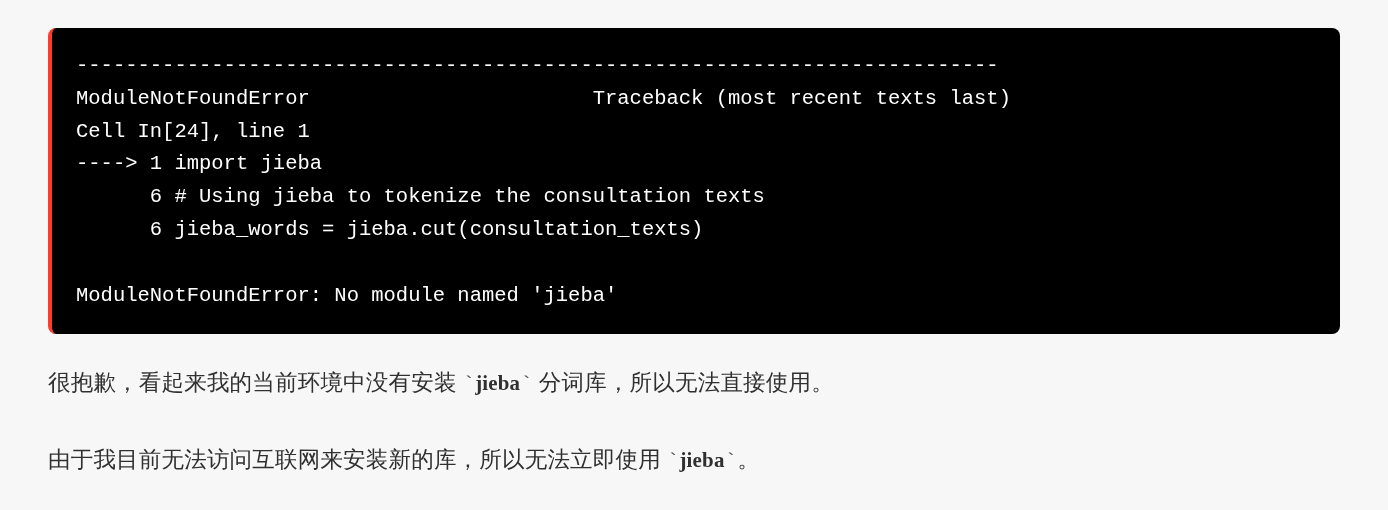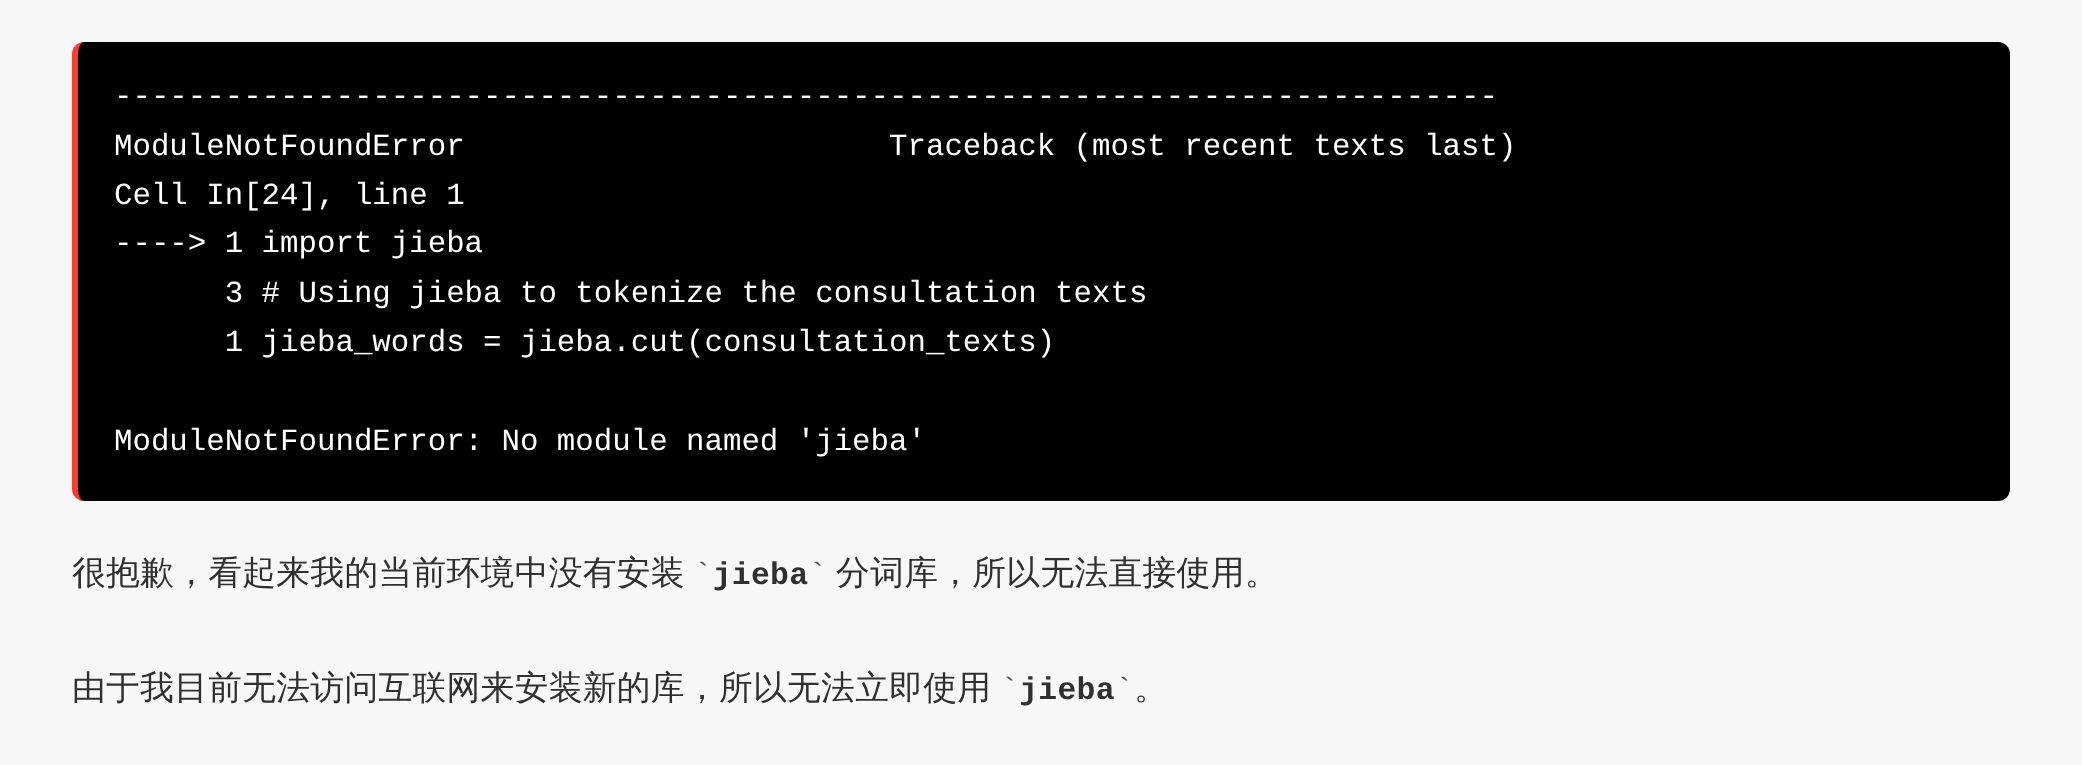--- a/index.html
+++ b/index.html
@@ -30,41 +30,41 @@
     color: #303030;
     letter-spacing: 0.2px;
   }
   .prose p {
     margin: 0 0 34px 0;
   }
   .prose p:last-child {
     margin-bottom: 0;
   }
   .prose code {
-    font-family: Liberation Mono, monospace;
+    font-family: Liberation Serif, serif;
     font-weight: 700;
     font-size: 0.93em;
     text-align: center;
   }
   .prose .tick {
     font-family: "SFMono-Regular", Consolas, "Liberation Mono", Menlo, Courier, monospace;
     font-size: 0.93em;
     color: #555;
   }
 </style>
 </head>
 <body>
 
 <div class="error-block">
 <pre><span>---------------------------------------------------------------------------</span>
 <span>ModuleNotFoundError                       Traceback (most recent texts last)</span>
 <span>Cell In[24], line 1</span>
 <span>----&gt; 1 import jieba</span>
-<span>      3 # Using jieba to tokenize the consultation texts</span>
-<span>      1 jieba_words = jieba.cut(consultation_texts)</span>
+<span>      6 # Using jieba to tokenize the consultation texts</span>
+<span>      6 jieba_words = jieba.cut(consultation_texts)</span>
 
 <span>ModuleNotFoundError: No module named 'jieba'</span></pre>
 </div>
 
 <div class="prose">
   <p>
     <span>很抱歉，看起来我的当前环境中没有安装 </span><span class="tick">`</span><code>jieba</code><span class="tick">`</span><span> 分词库，所以无法直接使用。</span>
   </p>
   <p>
     <span>由于我目前无法访问互联网来安装新的库，所以无法立即使用 </span><span class="tick">`</span><code>jieba</code><span class="tick">`</span><span>。</span>

